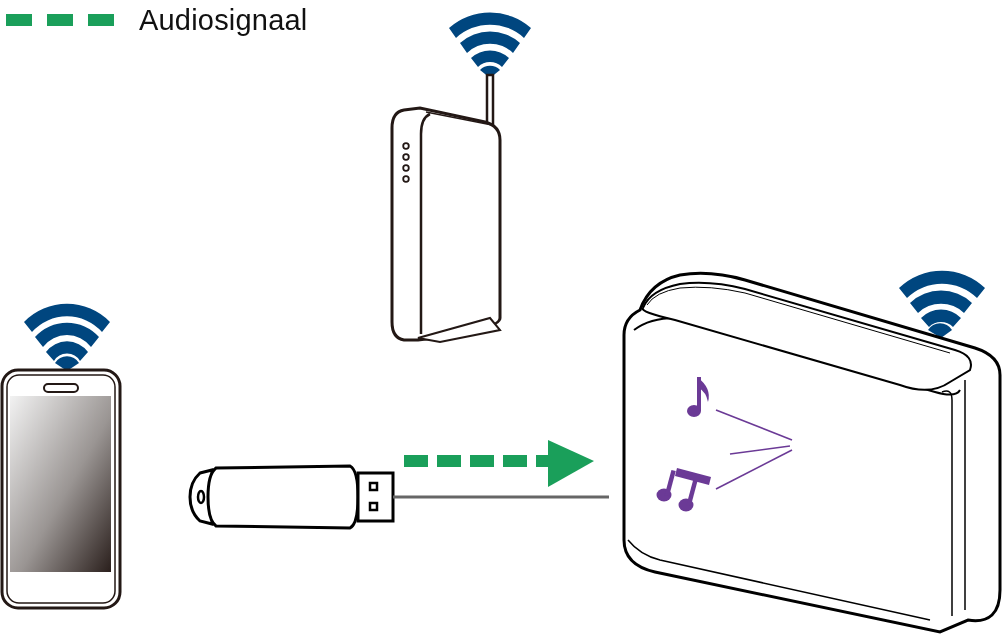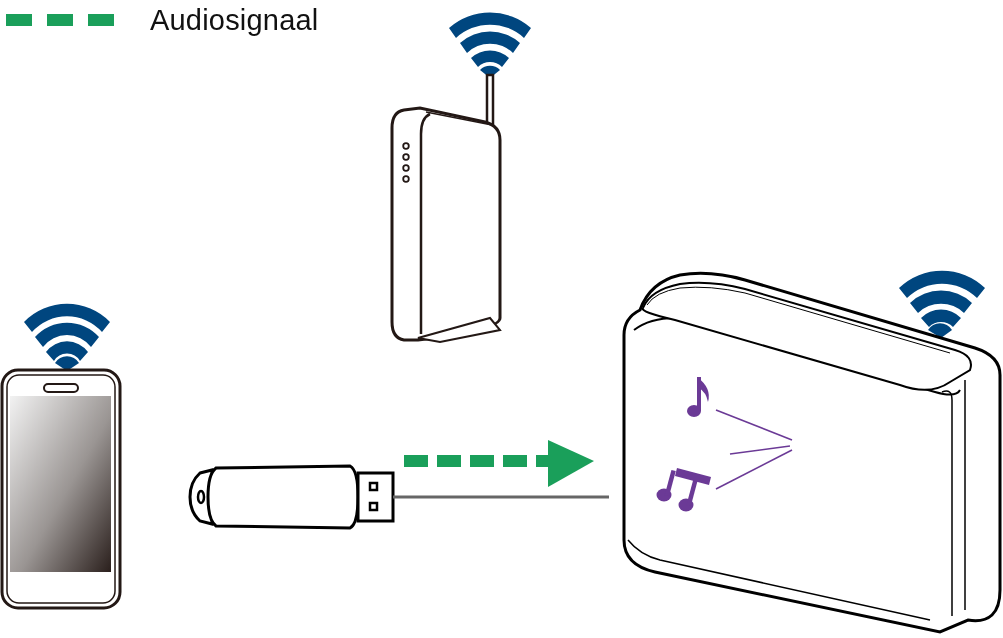--- a/index.html
+++ b/index.html
@@ -1,20 +1,20 @@
 <!DOCTYPE html>
 <html><head>
 <meta charset="utf-8">
 <style>
   html, body { margin:0; padding:0; background:#ffffff; }
   body { width:1003px; height:638px; position:relative; overflow:hidden;
          font-family:"Liberation Sans", sans-serif; }
   .legend { position:absolute; left:6px; top:0; height:40px; display:flex; align-items:center; }
   .legend .dash { display:inline-block; width:26px; height:12px; margin-right:15px; }
-  .legend .label { font-size:29px; color:#111; margin-left:21px; letter-spacing:0.2px; }
+  .legend .label { font-size:29px; color:#111; margin-left:10px; letter-spacing:0.2px; }
   svg.scene { position:absolute; left:0; top:0; }
 </style>
 </head>
 <body>
 
 <div class="legend">
   <span class="dash" style="background:#1a9f5a"></span>
   <span class="dash" style="background:#1a9f5a"></span>
   <span class="dash" style="background:#1a9f5a"></span>
   <span class="label">Audiosignaal</span>

